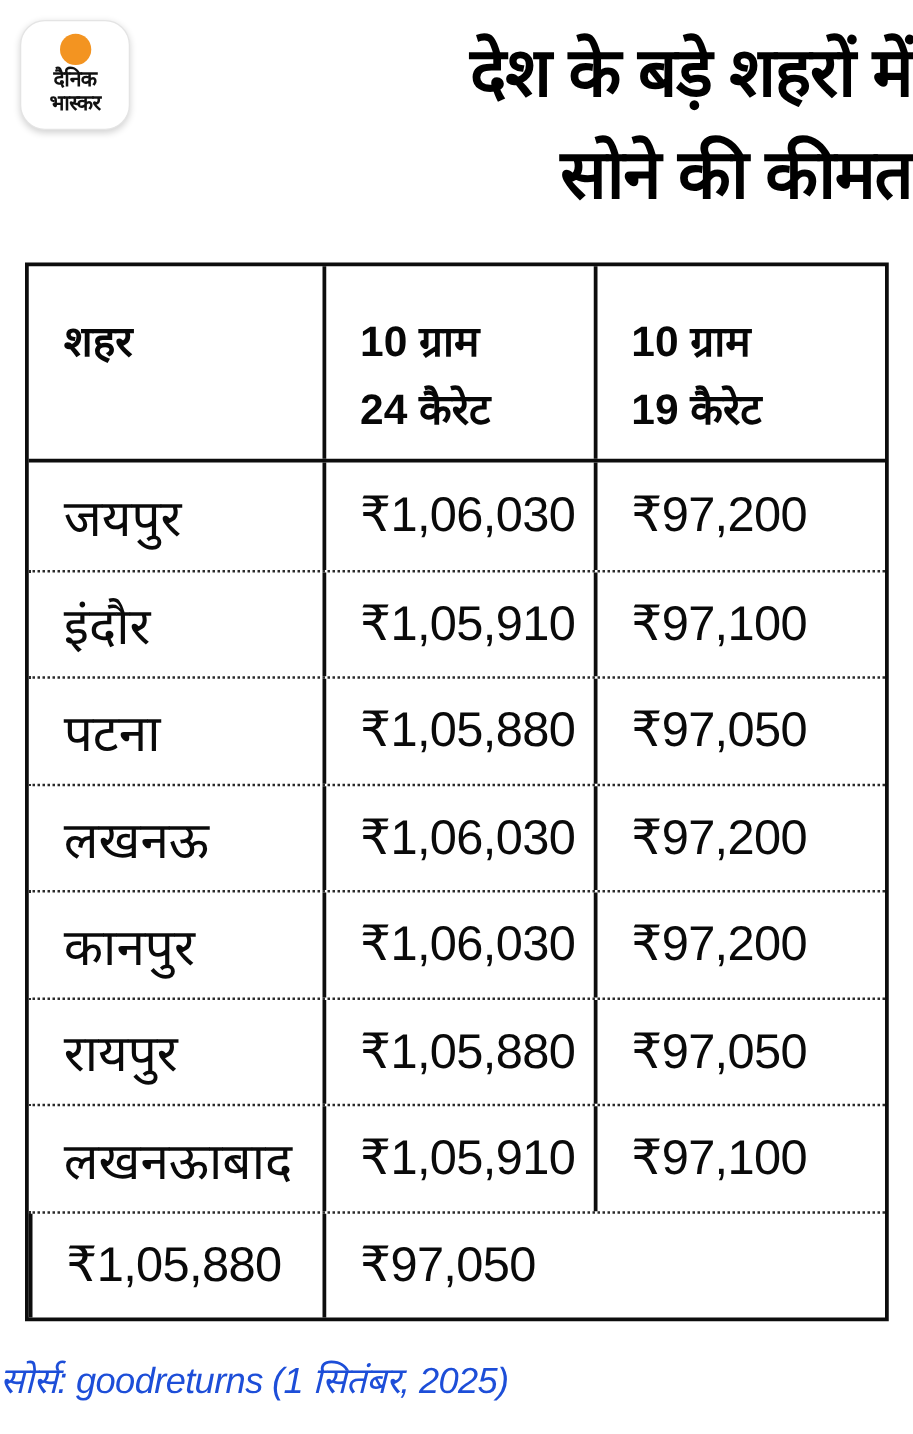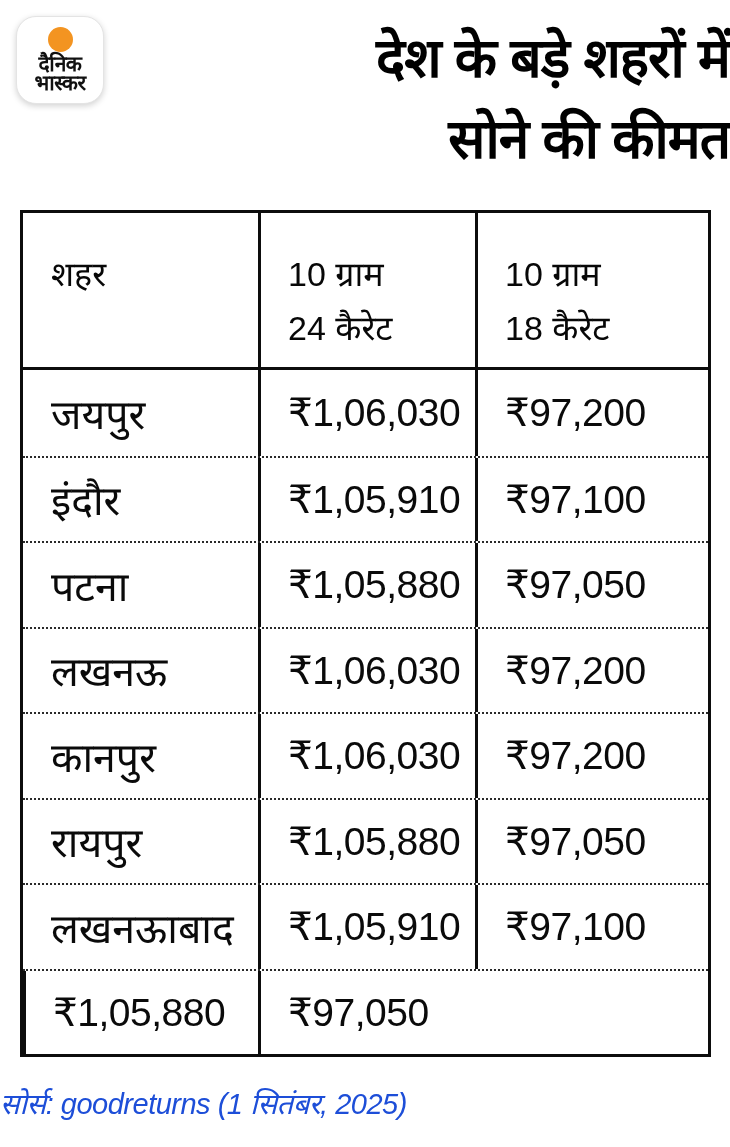--- a/index.html
+++ b/index.html
@@ -8,36 +8,36 @@
     font-family:"Liberation Sans","DejaVu Sans",sans-serif;color:#0d0d0d;
   }
   
   .masthead{position:absolute;left:0;top:0;width:730px;height:200px;}
   .logo{
     position:absolute;left:16px;top:16px;width:88px;height:88px;background:#fff;
     border-radius:20px;border:1px solid #e4e4e4;box-shadow:0 2px 6px rgba(0,0,0,.18);
     display:flex;flex-direction:column;align-items:center;box-sizing:border-box;
   }
   .logo-dot{width:25px;height:25px;border-radius:50%;margin-top:10px;}
-  .logo-text{font-weight:bold;font-size:21px;line-height:19px;text-align:center;color:#111;margin-top:2px;letter-spacing:-0.5px;}
+  .logo-text{font-weight:bold;font-size:17px;line-height:19px;text-align:center;color:#111;margin-top:2px;letter-spacing:-0.5px;}
   .page-title{
     position:absolute;left:0;right:0;top:18px;text-align:right;
     font-size:55px;line-height:81px;font-weight:800;color:#000;letter-spacing:-1px;
   }
   
   .gold-table{
     position:absolute;left:20px;top:210px;width:691px;box-sizing:border-box;
     border:3px solid #0d0d0d;background:#fff;
   }
   .trow{display:grid;grid-template-columns:235px 217px 1fr;box-sizing:border-box;}
   .cell{box-sizing:border-box;display:flex;align-items:center;}
   .c1{padding-left:28px;}
   .c2,.c3{border-left:3px solid #0d0d0d;padding-left:27px;}
   .thead{height:157px;border-bottom:3px solid #0d0d0d;}
-  .thead .cell{align-items:flex-start;padding-top:34px;font-size:34px;line-height:54px;font-weight:normal;color:#070707;}
+  .thead .cell{align-items:flex-start;padding-top:34px;font-size:34px;line-height:54px;font-weight:bold;color:#070707;}
   .hlines{display:flex;flex-direction:column;}
   .drow{height:85.5px;}
   .drow + .drow{border-top:2px dotted #2a2a2a;}
   .city{font-size:41px;color:#0a0a0a;}
   .val{font-size:39px;letter-spacing:-0.5px;color:#0a0a0a;text-align:right;}
   
   .source-line{
     position:absolute;left:0;right:0;top:1083px;
     font-style:italic;font-size:29px;color:#1d4ed8;letter-spacing:-0.5px;
   }
@@ -66,21 +66,21 @@
     </div>
     <div class="cell c2">
       <span class="hlines">
         <span>10 ग्राम</span>
         <span>24 कैरेट</span>
       </span>
     </div>
     <div class="cell c3">
       <span class="hlines">
         <span>10 ग्राम</span>
-        <span>18 कैरेट</span>
+        <span>19 कैरेट</span>
       </span>
     </div>
   </div>
   <div id="table-body">
   <div class="trow drow">
     <div class="cell c1 city">जयपुर</div>
     <div class="cell c2 val">₹1,06,030</div>
     <div class="cell c3 val">₹97,200</div>
   </div>
 

